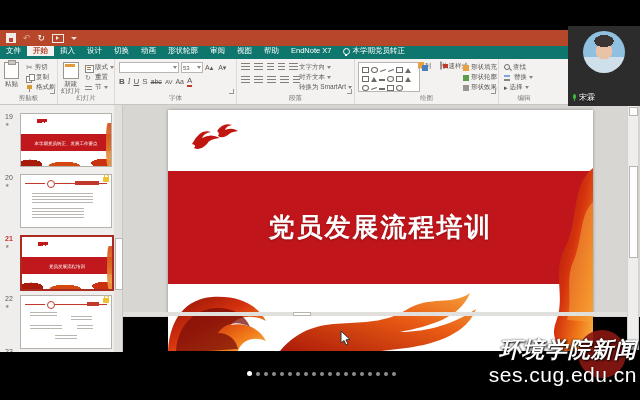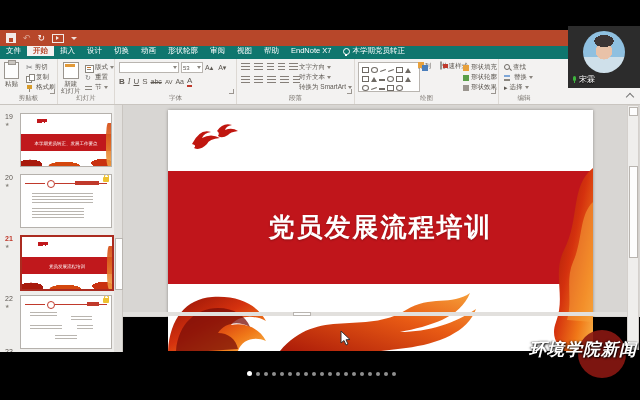--- a/index.html
+++ b/index.html
@@ -128,36 +128,36 @@
   .sb-left{position:absolute;left:4px;top:3px;display:flex;gap:8px;align-items:center;}
   .i-a11y{width:8px;height:8px;border:1px solid #8a867f;border-radius:1px;position:relative;}
   .i-a11y::after{content:"";position:absolute;left:2.5px;top:1.5px;width:3px;height:3px;border-radius:50%;background:#8a867f;}
   .sb-right{position:absolute;right:150px;top:3px;display:flex;gap:7px;align-items:center;}
   .ic-note::before{content:"";position:absolute;left:0;top:1px;width:6px;height:5px;border:1px solid #8a867f;background:#fff;}
   .ic-cmt::before{content:"";position:absolute;left:0;top:1px;width:6px;height:4px;border:1px solid #8a867f;border-radius:1px;background:#fff;}
   .ic-cmt::after{content:"";position:absolute;left:1px;top:6px;width:0;height:0;border-left:2px solid transparent;border-right:2px solid transparent;border-top:2px solid #8a867f;}
   .viewbox{width:8px;height:8px;border:1px solid #9a958f;background:#fdfdfd;}
   .viewbox.on{background:#dcd8d3;}
   
-  .cam{position:absolute;left:568px;top:26px;width:72px;height:62px;background:#2c2c2c;z-index:40;}
+  .cam{position:absolute;left:568px;top:26px;width:72px;height:80px;background:#2c2c2c;z-index:40;}
   .avatar{position:absolute;left:15px;top:5px;width:42px;height:42px;border-radius:50%;overflow:hidden;
     background:radial-gradient(ellipse 16px 10px at 50% 24%,#3c3535 0 60%,transparent 61%),
                radial-gradient(circle at 50% 48%,#e9c2a8 0 27%,transparent 28%),
                linear-gradient(180deg,#8fc0e0 0 62%,#cfe0ea 62%);}
   .cam-name{position:absolute;left:4px;bottom:3px;display:flex;align-items:center;gap:2px;}
   .i-mic{width:5px;height:7px;position:relative;}
   .i-mic::before{content:"";position:absolute;left:1px;top:0;width:3px;height:5px;background:#3db53d;border-radius:2px;}
   .i-mic::after{content:"";position:absolute;left:2px;top:5px;width:1px;height:2px;background:#3db53d;}
   .cam-name span{font-size:8px;color:#fff;text-shadow:0 1px 1px #000;}
   .dotsrow{position:absolute;left:247px;top:371px;display:flex;gap:4px;align-items:center;z-index:30;}
   .dot{width:4px;height:4px;border-radius:50%;background:#8f8f8f;}
   .dot.active{width:5px;height:5px;background:#fff;}
   .wm-circle{position:absolute;right:14px;top:330px;width:48px;height:48px;border-radius:50%;background:#8a1712;opacity:.9;z-index:45;}
   .wm{position:absolute;right:3px;top:336px;width:190px;text-align:right;z-index:50;}
-  .wm-title{font-family:"DejaVu Serif",serif;font-style:italic;font-weight:bold;font-size:17px;line-height:26px;color:#fff;letter-spacing:1px;text-shadow:1px 1px 2px #000,-1px 0 2px rgba(0,0,0,.6);}
+  .wm-title{font-family:"DejaVu Serif",serif;font-style:italic;font-weight:bold;font-size:22px;line-height:26px;color:#fff;letter-spacing:1px;text-shadow:1px 1px 2px #000,-1px 0 2px rgba(0,0,0,.6);}
   .wm-url{font-size:21px;line-height:25px;color:#fff;letter-spacing:.5px;text-shadow:0 1px 2px #000;}
   .cursor{position:absolute;left:340px;top:330px;z-index:60;pointer-events:none;}
 </style>
 </head>
 <body>
 
 <div class="stage">
 
   <div class="titlebar">
     <div class="qat">
@@ -483,18 +483,19 @@
       <span class="dot"></span>
       <span class="dot"></span>
       <span class="dot"></span>
       <span class="dot"></span>
       <span class="dot"></span>
     </div>
 
   <span class="wm-circle"></span>
   <div class="wm">
     <div class="wm-title">环境学院新闻</div>
+    <div class="wm-url">ses.cug.edu.cn</div>
   </div>
 
   <svg class="cursor" width="11" height="16" viewBox="0 0 11 16">
     <path d="M1,1 L1,13 L4,10.5 L6,15 L8,14 L6,9.8 L10,9.5 Z" fill="#fff" stroke="#333" stroke-width="1"></path>
   </svg>
 </div>
 
 </body></html>

